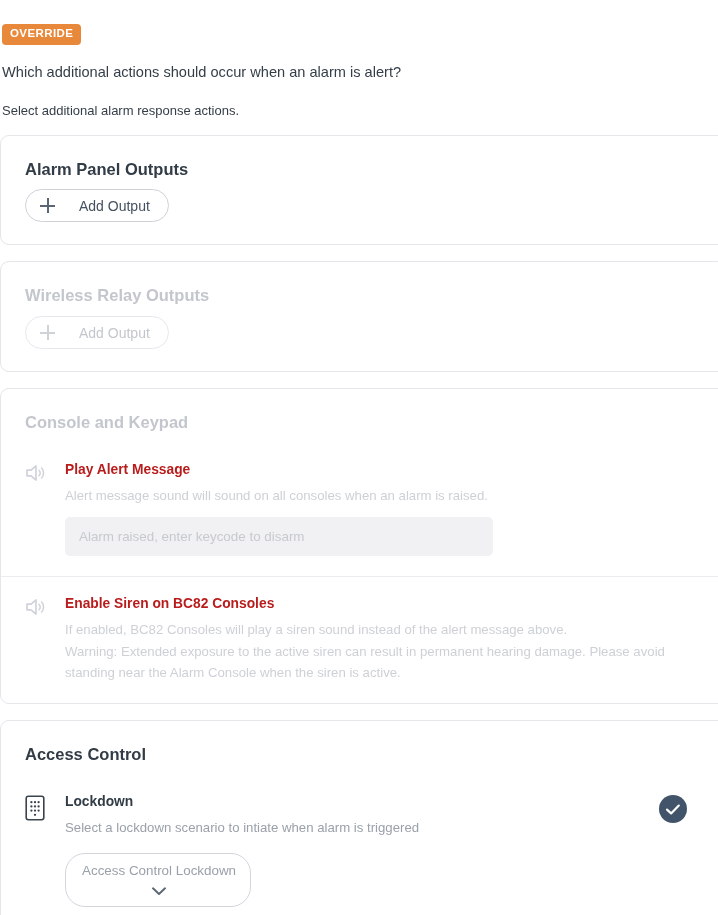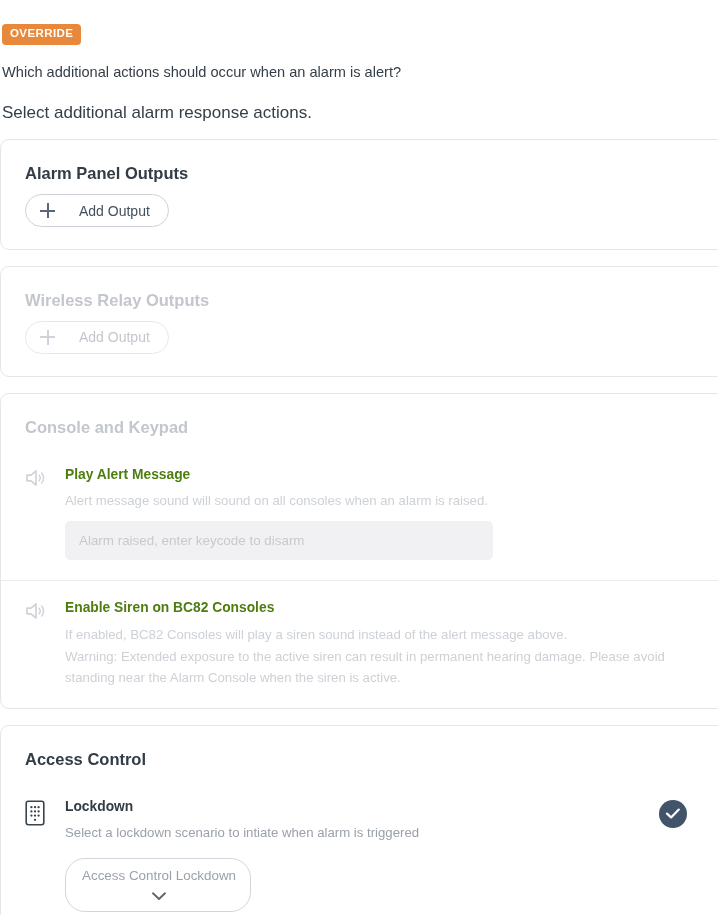--- a/index.html
+++ b/index.html
@@ -32,21 +32,21 @@
     line-height: 1;
   }
   .question {
     margin: 19px 0 0 0;
     font-size: 14.6px;
     color: #343e48;
     line-height: 1.2;
   }
   .subtitle {
     margin: 22px 0 0 0;
-    font-size: 17px;
+    font-size: 13px;
     color: #343e48;
     line-height: 1.2;
   }
 
   
   .card {
     border: 1px solid #e4e6ea;
     border-radius: 9px;
     background: #ffffff;
     width: 726px;     
@@ -110,21 +110,21 @@
     flex: 0 0 30px;
     padding-top: 2px;
   }
   .row-main { flex: 1 1 auto; padding-left: 10px; min-width: 0; }
   .row-label {
     font-size: 13.8px;
     font-weight: bold;
     color: #323c46;
     line-height: 1.25;
   }
-  .card.disabled .row-label { color: #4d7c0f; }
+  .card.disabled .row-label { color: #b91c1c; }
   .row-desc {
     font-size: 13.2px;
     color: #9aa1aa;
     line-height: 1.55;
     margin-top: 8px;
   }
   .card.disabled .row-desc { color: #cdd1d6; }
   .row-desc.tight { margin-top: 2px; }
 
   

